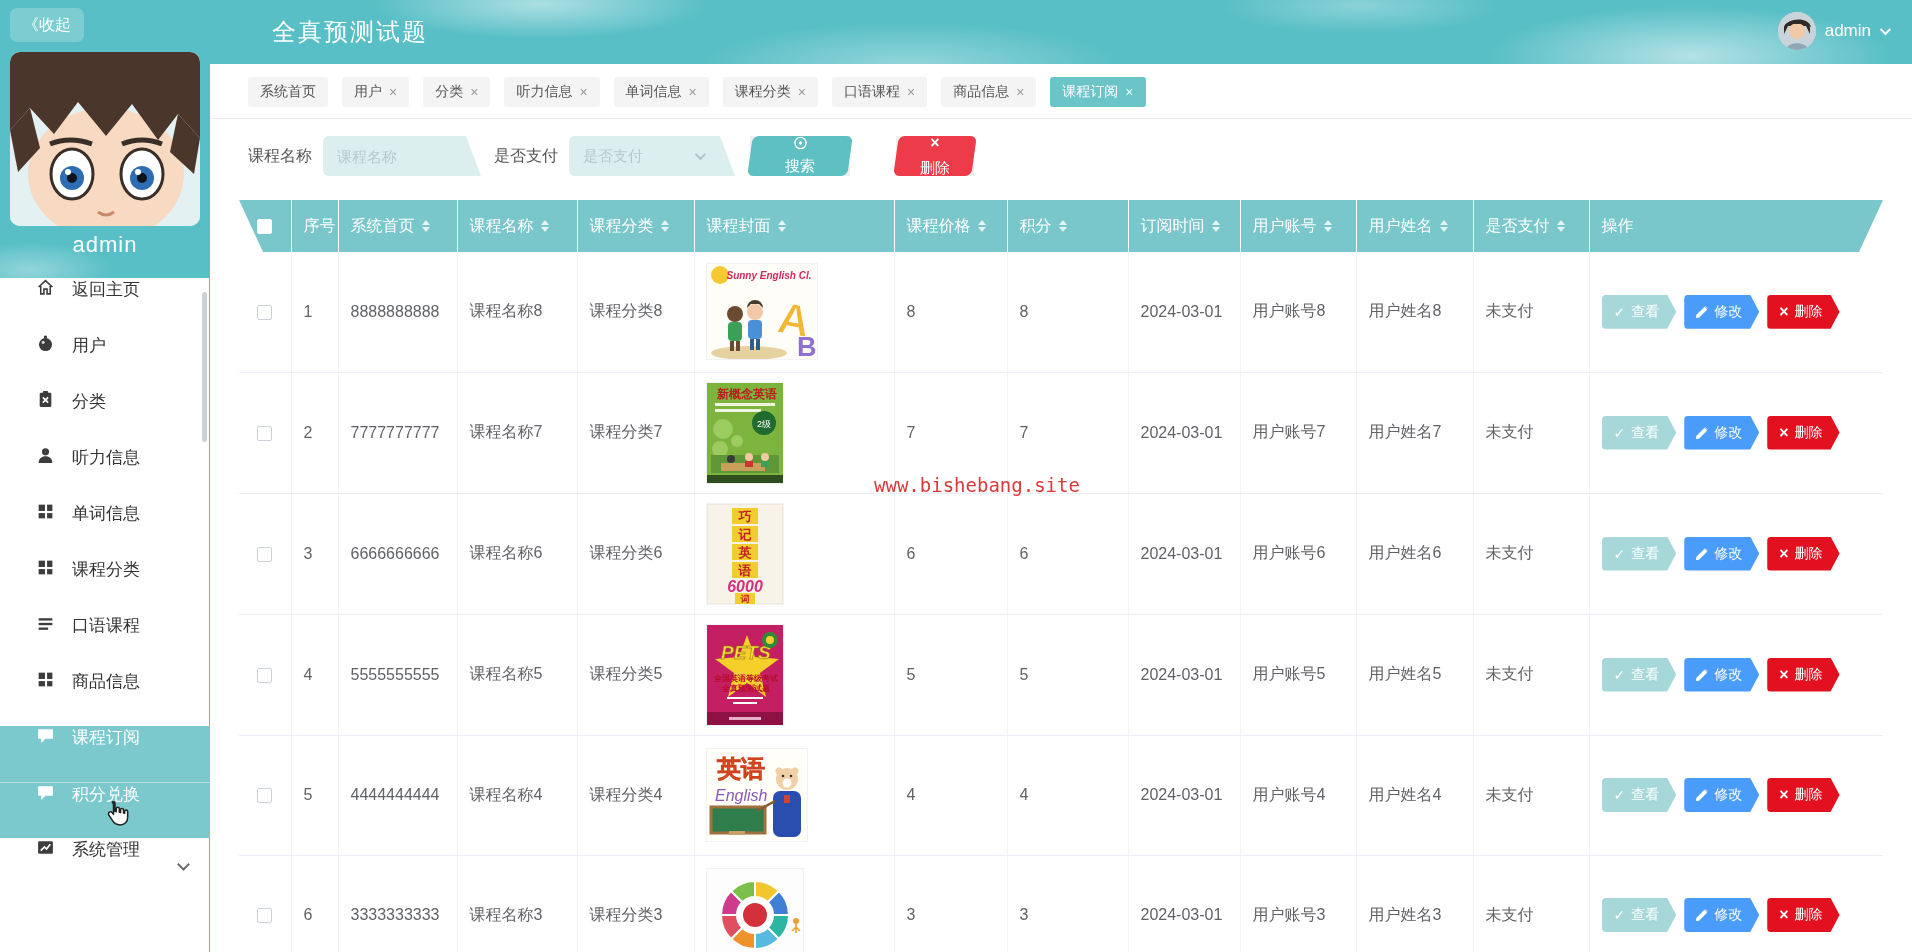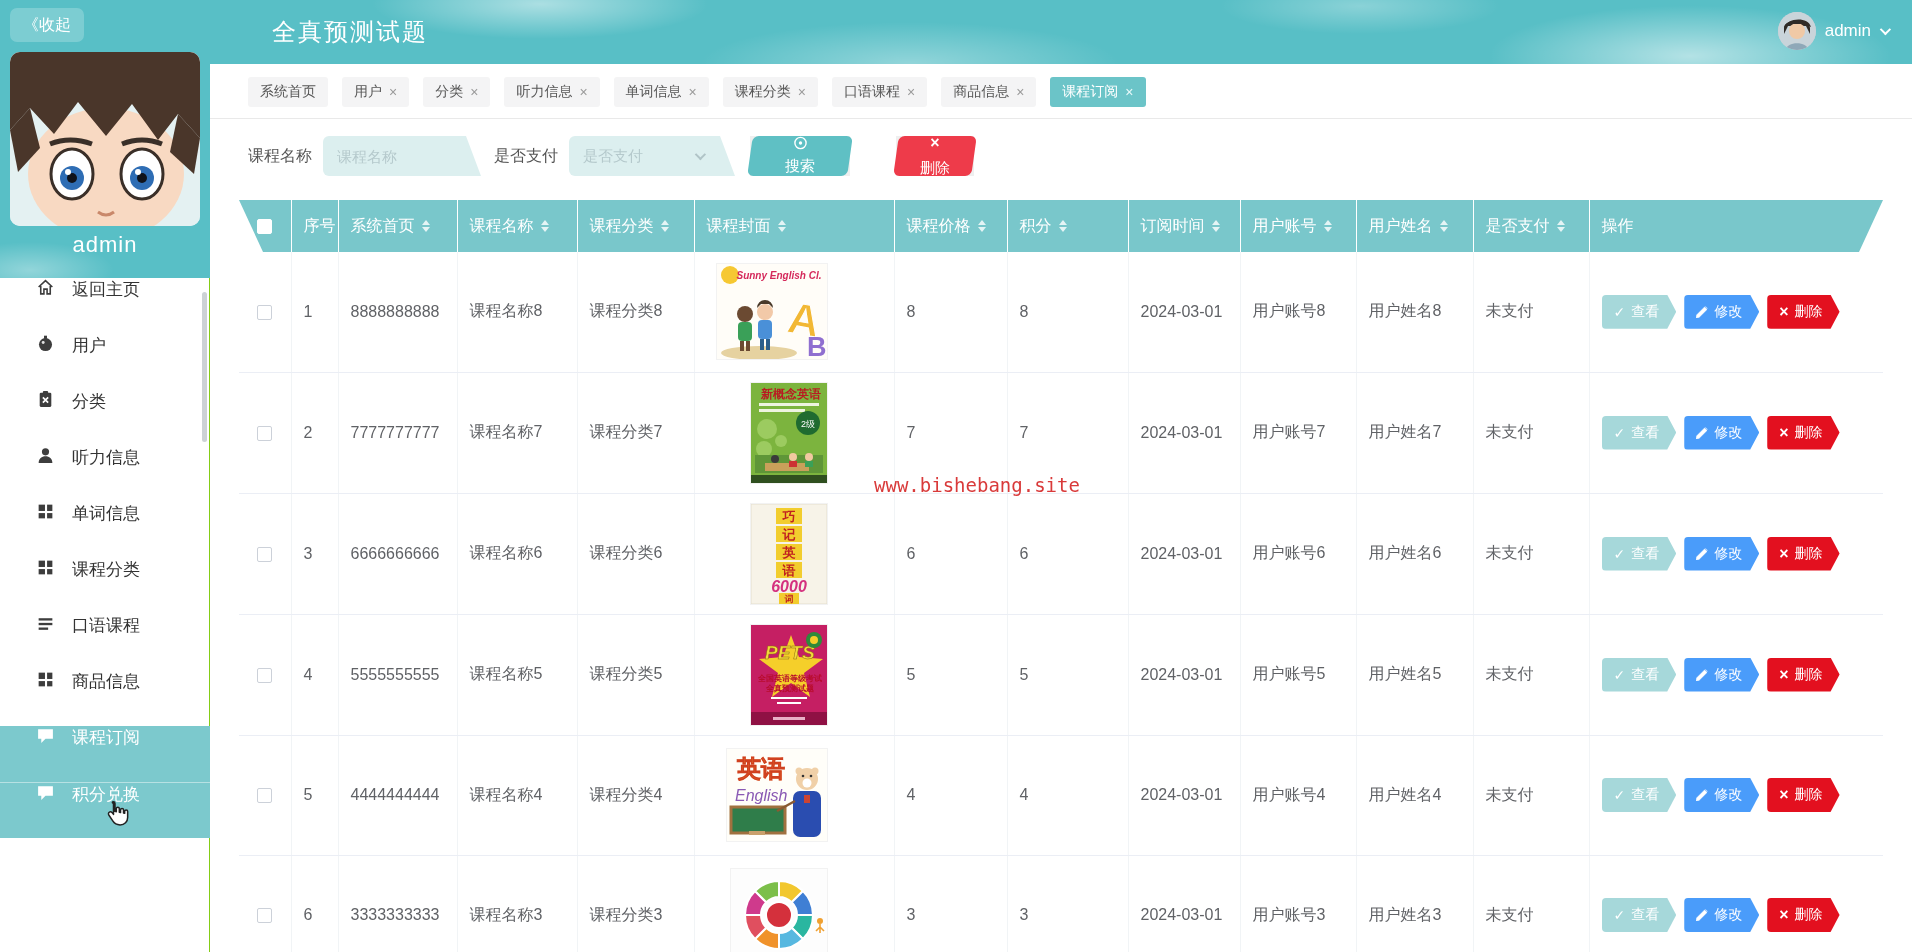--- a/index.html
+++ b/index.html
@@ -103,21 +103,21 @@
   td.cb-cell { padding-left:0; text-align:center; }
   .checkbox { display:inline-block; width:15px; height:15px; background:#fff;
     border:1px solid #ccd1d9; border-radius:2px; vertical-align:middle; cursor:pointer; }
   th .checkbox { border-color:#fff; }
   .sort { display:inline-flex; flex-direction:column; gap:2px; margin-left:7px;
     vertical-align:middle; cursor:pointer; }
   .sort i { width:0; height:0; border-left:4px solid transparent; border-right:4px solid transparent; display:block; }
   .sort .up { border-bottom:5px solid rgba(255,255,255,.8); }
   .sort .dn { border-top:5px solid rgba(255,255,255,.8); }
   td.cover-cell { padding:10px 0; }
-  .cover-box { width:132px; display:flex; justify-content:flex-end; align-items:center; }
+  .cover-box { width:132px; display:flex; justify-content:flex-start; align-items:center;padding-left:12px; }
   .cover-box svg { display:block; box-shadow:0 0 0 1px rgba(0,0,0,.05); }
   .actions { display:flex; gap:8px; align-items:center; }
   .act-btn { display:inline-flex; align-items:center; gap:6px; height:34px; padding:0 17px 0 12px;
     color:#fff; font-size:14px; border:none; cursor:pointer; border-radius:4px;
     clip-path:polygon(0 0, calc(100% - 9px) 0, 100% 50%, calc(100% - 9px) 100%, 0 100%); white-space:nowrap; }
   .act-view { background:#a6d8da; }
   .act-edit { background:#4a9cfa; }
   .act-del  { background:#e3101f; }
 
   .watermark { position:absolute; left:874px; top:474px; color:#d93a3a; font-size:19px;
@@ -243,20 +243,30 @@
       </span>
       <span>课程订阅</span>
     </div>
     <div class="menu-item active">
       <span class="mi-icon">
         <svg viewBox="0 0 18 18" width="19" height="19">
             <path d="M2 3 H16 V12 H9 L5 16 V12 H2 Z" fill="currentColor"></path>
           </svg>
       </span>
       <span>积分兑换</span>
+    </div>
+    <div class="menu-item">
+      <span class="mi-icon">
+        <svg viewBox="0 0 18 18" width="19" height="19">
+            <rect x="2" y="3" width="14" height="12" rx="1.2" fill="currentColor"></rect>
+            <path d="M4.5 12 L8 8.5 L10 10.5 L13.5 6" stroke="#fff" stroke-width="1.6" fill="none"></path>
+          </svg>
+      </span>
+      <span>系统管理</span>
+      <span class="chev-down"></span>
     </div>
   </div>
   <div class="scroll-thumb"></div>
 </div>
 
 <div class="header">
   <div class="header-title">全真预测试题</div>
   <div class="user-box">
     <span class="avatar-small">
       <svg width="38" height="38" viewBox="0 0 38 38">

